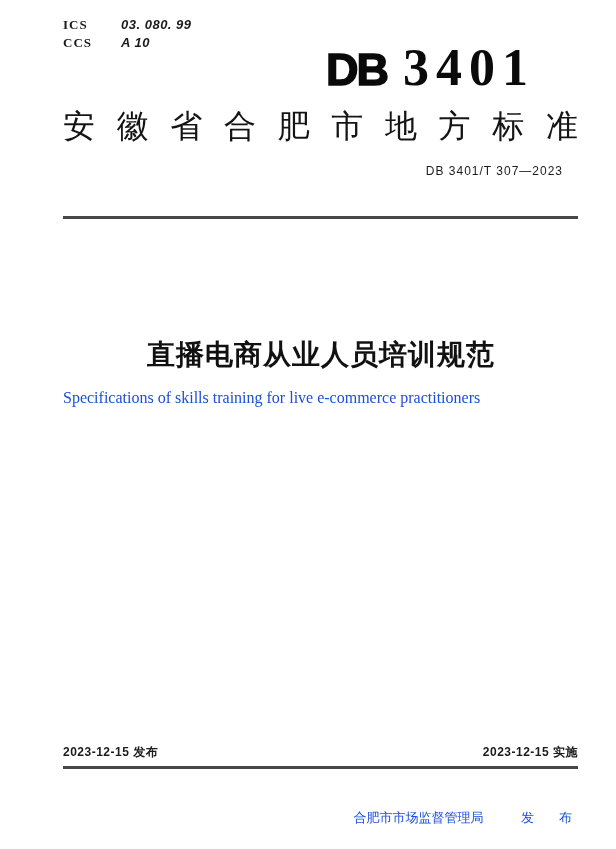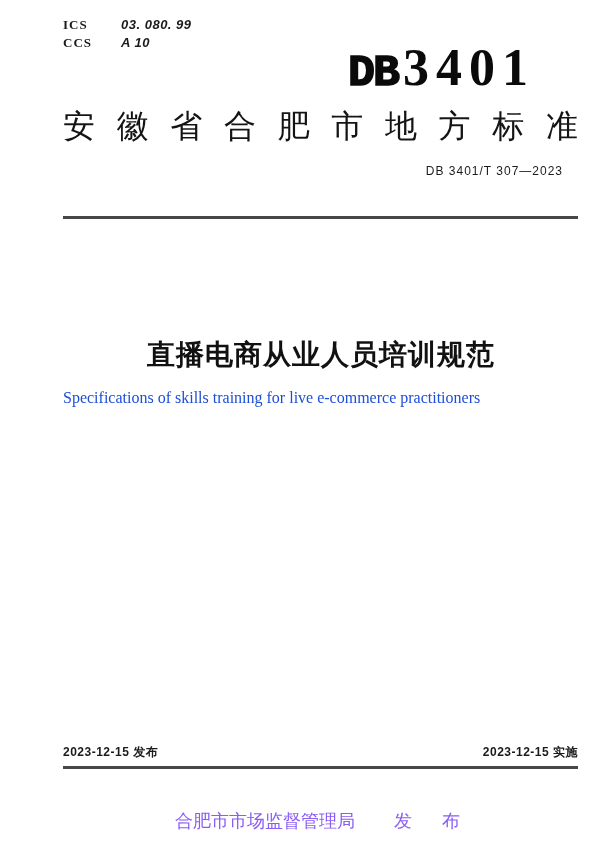--- a/index.html
+++ b/index.html
@@ -42,33 +42,33 @@
   .logo {
     position: absolute;
     top: 42px;
     right: 81px;
     display: flex;
     align-items: baseline;
     line-height: 1;
     white-space: nowrap;
   }
   .logo-db {
-    font-family: Liberation Mono, monospace;
+    font-family: Liberation Sans, sans-serif;
     font-weight: 900;
     font-size: 45px;
     letter-spacing: -2px;
     -webkit-text-stroke: 1.5px #0a0a0a;
     color: #0a0a0a;
   }
   .logo-num {
     font-family: "Liberation Serif", "DejaVu Serif", serif;
     font-weight: 700;
     font-size: 52px;
     letter-spacing: 7px;
-    margin-left: 5px;
+    margin-left: 16px;
     color: #0a0a0a;
   }
 
   
   .region-title {
     position: absolute;
     left: 63px;
     right: 38px;
     top: 105px;
     display: flex;
@@ -138,24 +138,24 @@
     top: 766px;
     height: 2.5px;
     background: #474747;
   }
 
   .footer {
     position: absolute;
     left: 63px;
     right: 38px;
     top: 809px;
-    text-align: center;
-    font-size: 18px;
+    text-align: right;
+    font-size: 13px;
     font-weight: 500;
-    color: #8b5cf6;
+    color: #1d4ed8;
     white-space: nowrap;
   }
   .footer .publish {
     margin-left: 34px;
     letter-spacing: 6px;
   }
 </style>
 </head>
 <body>
 

